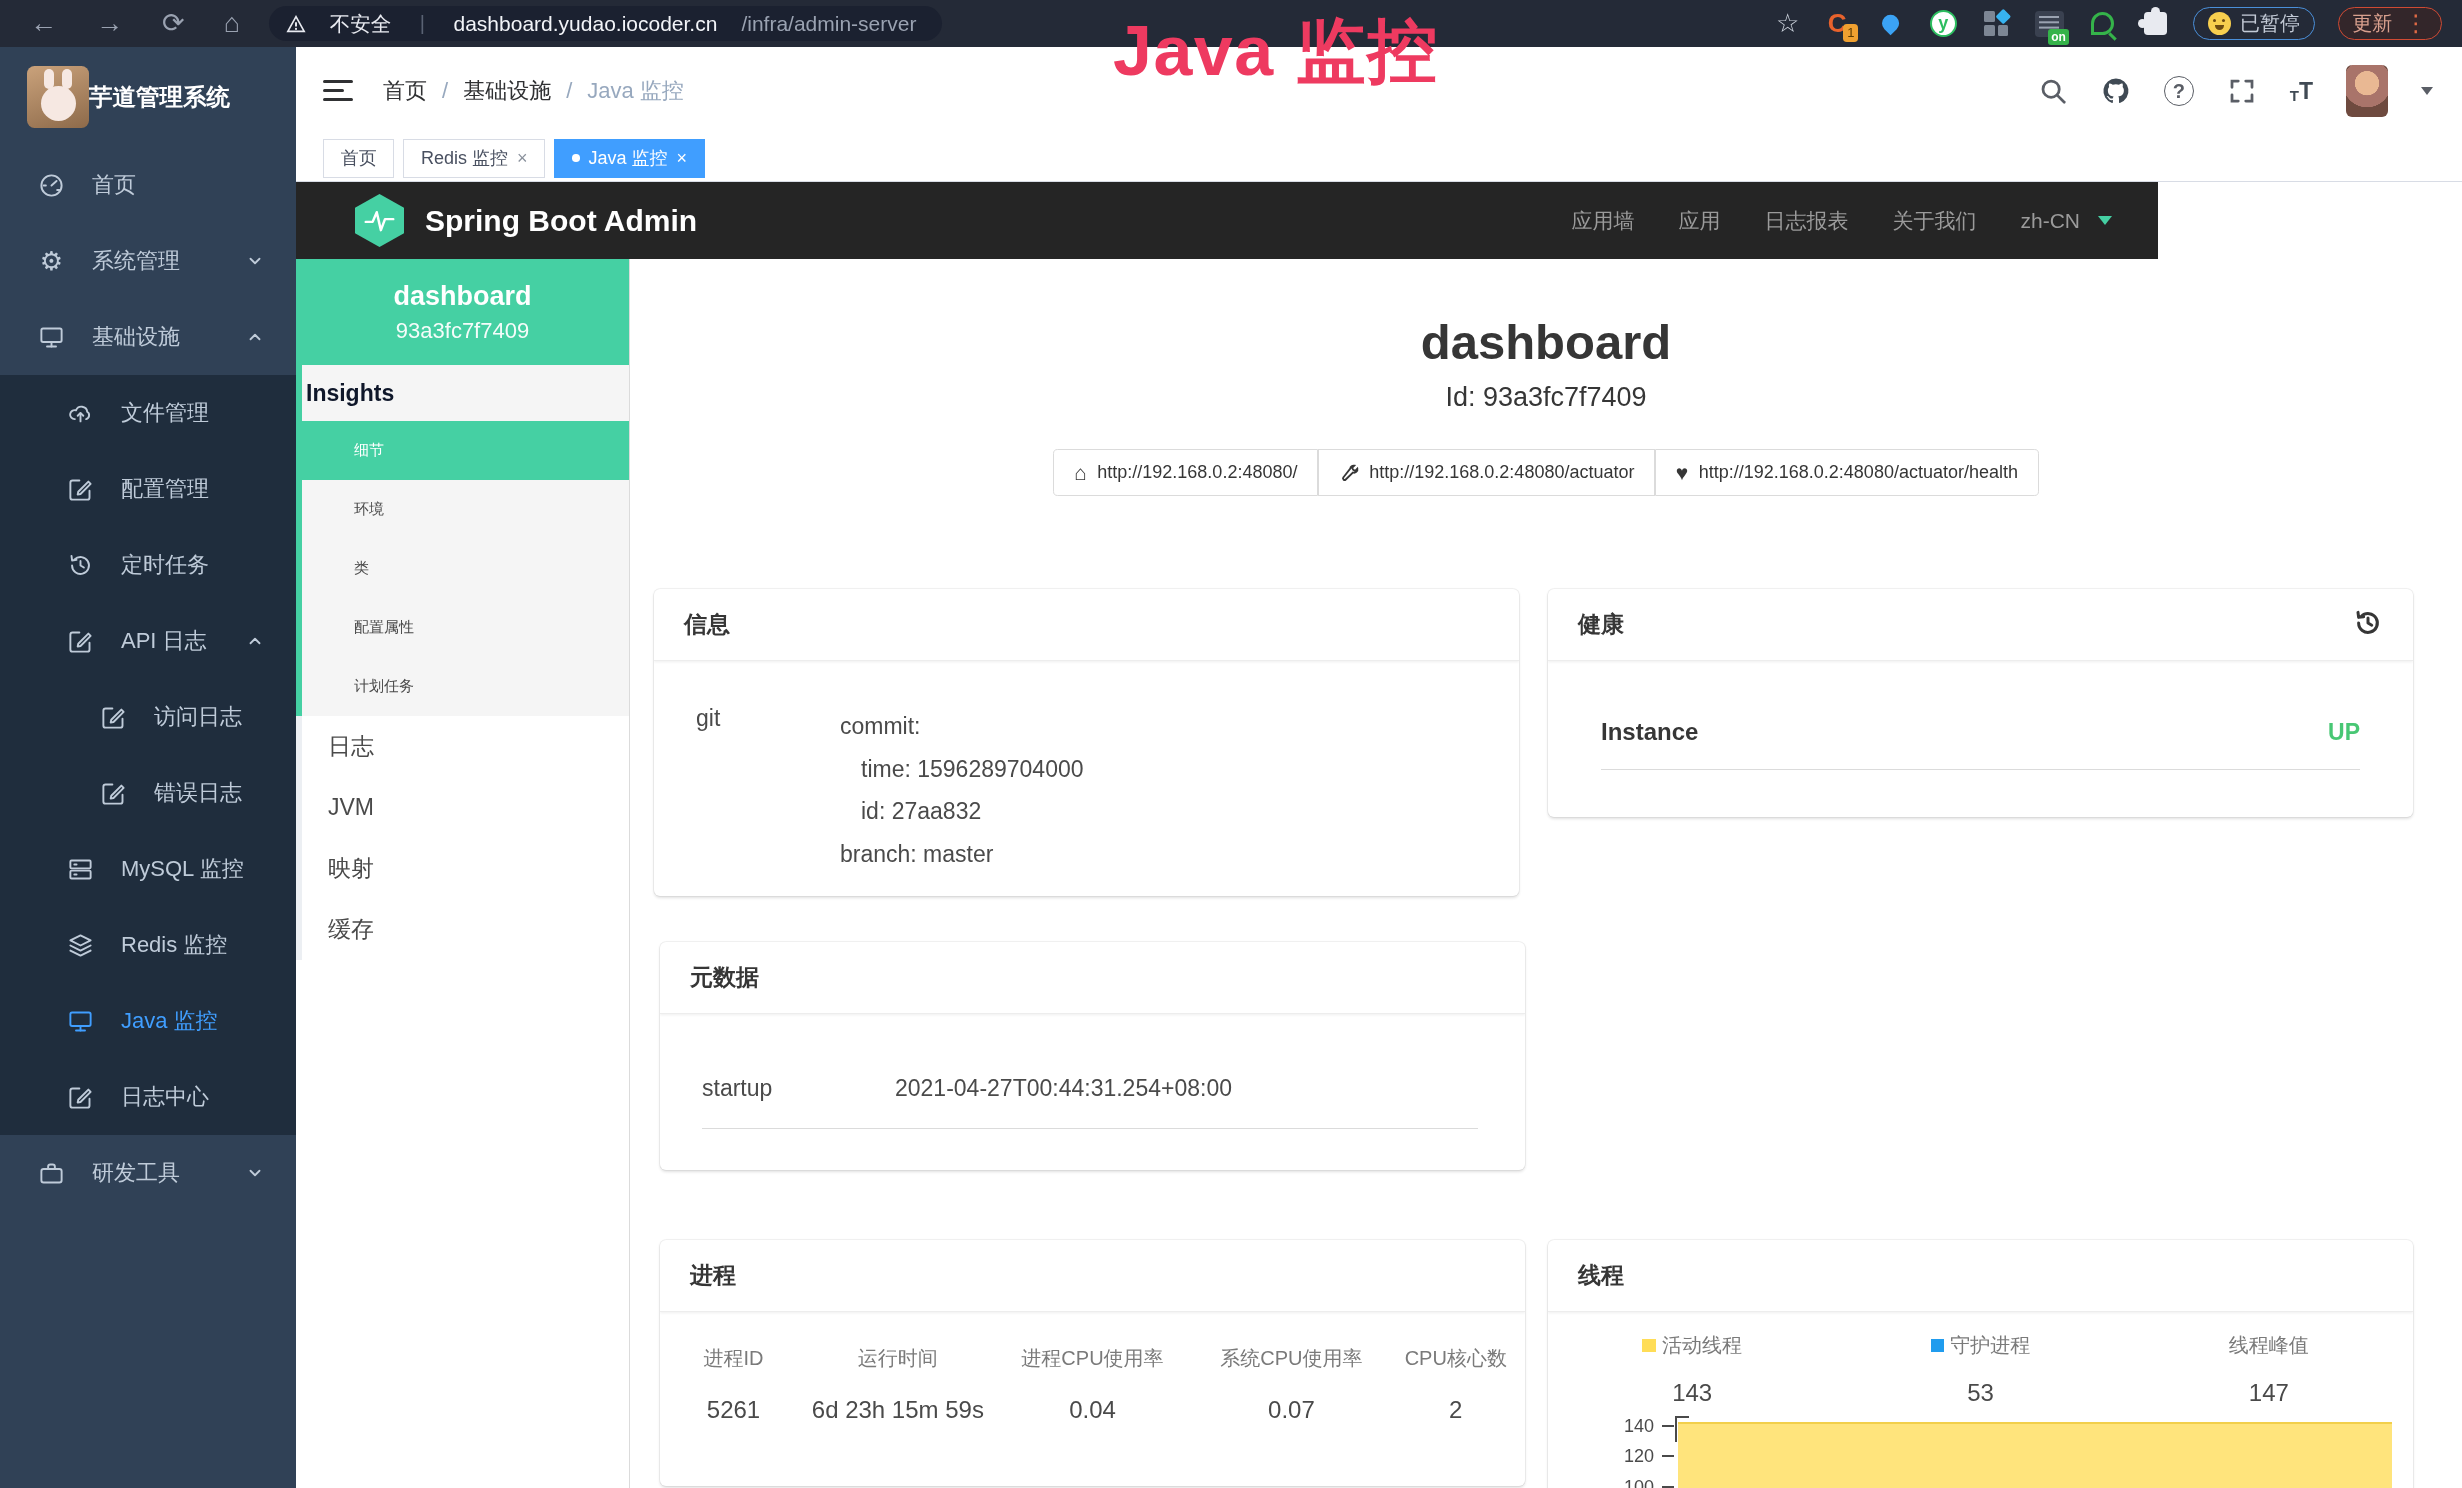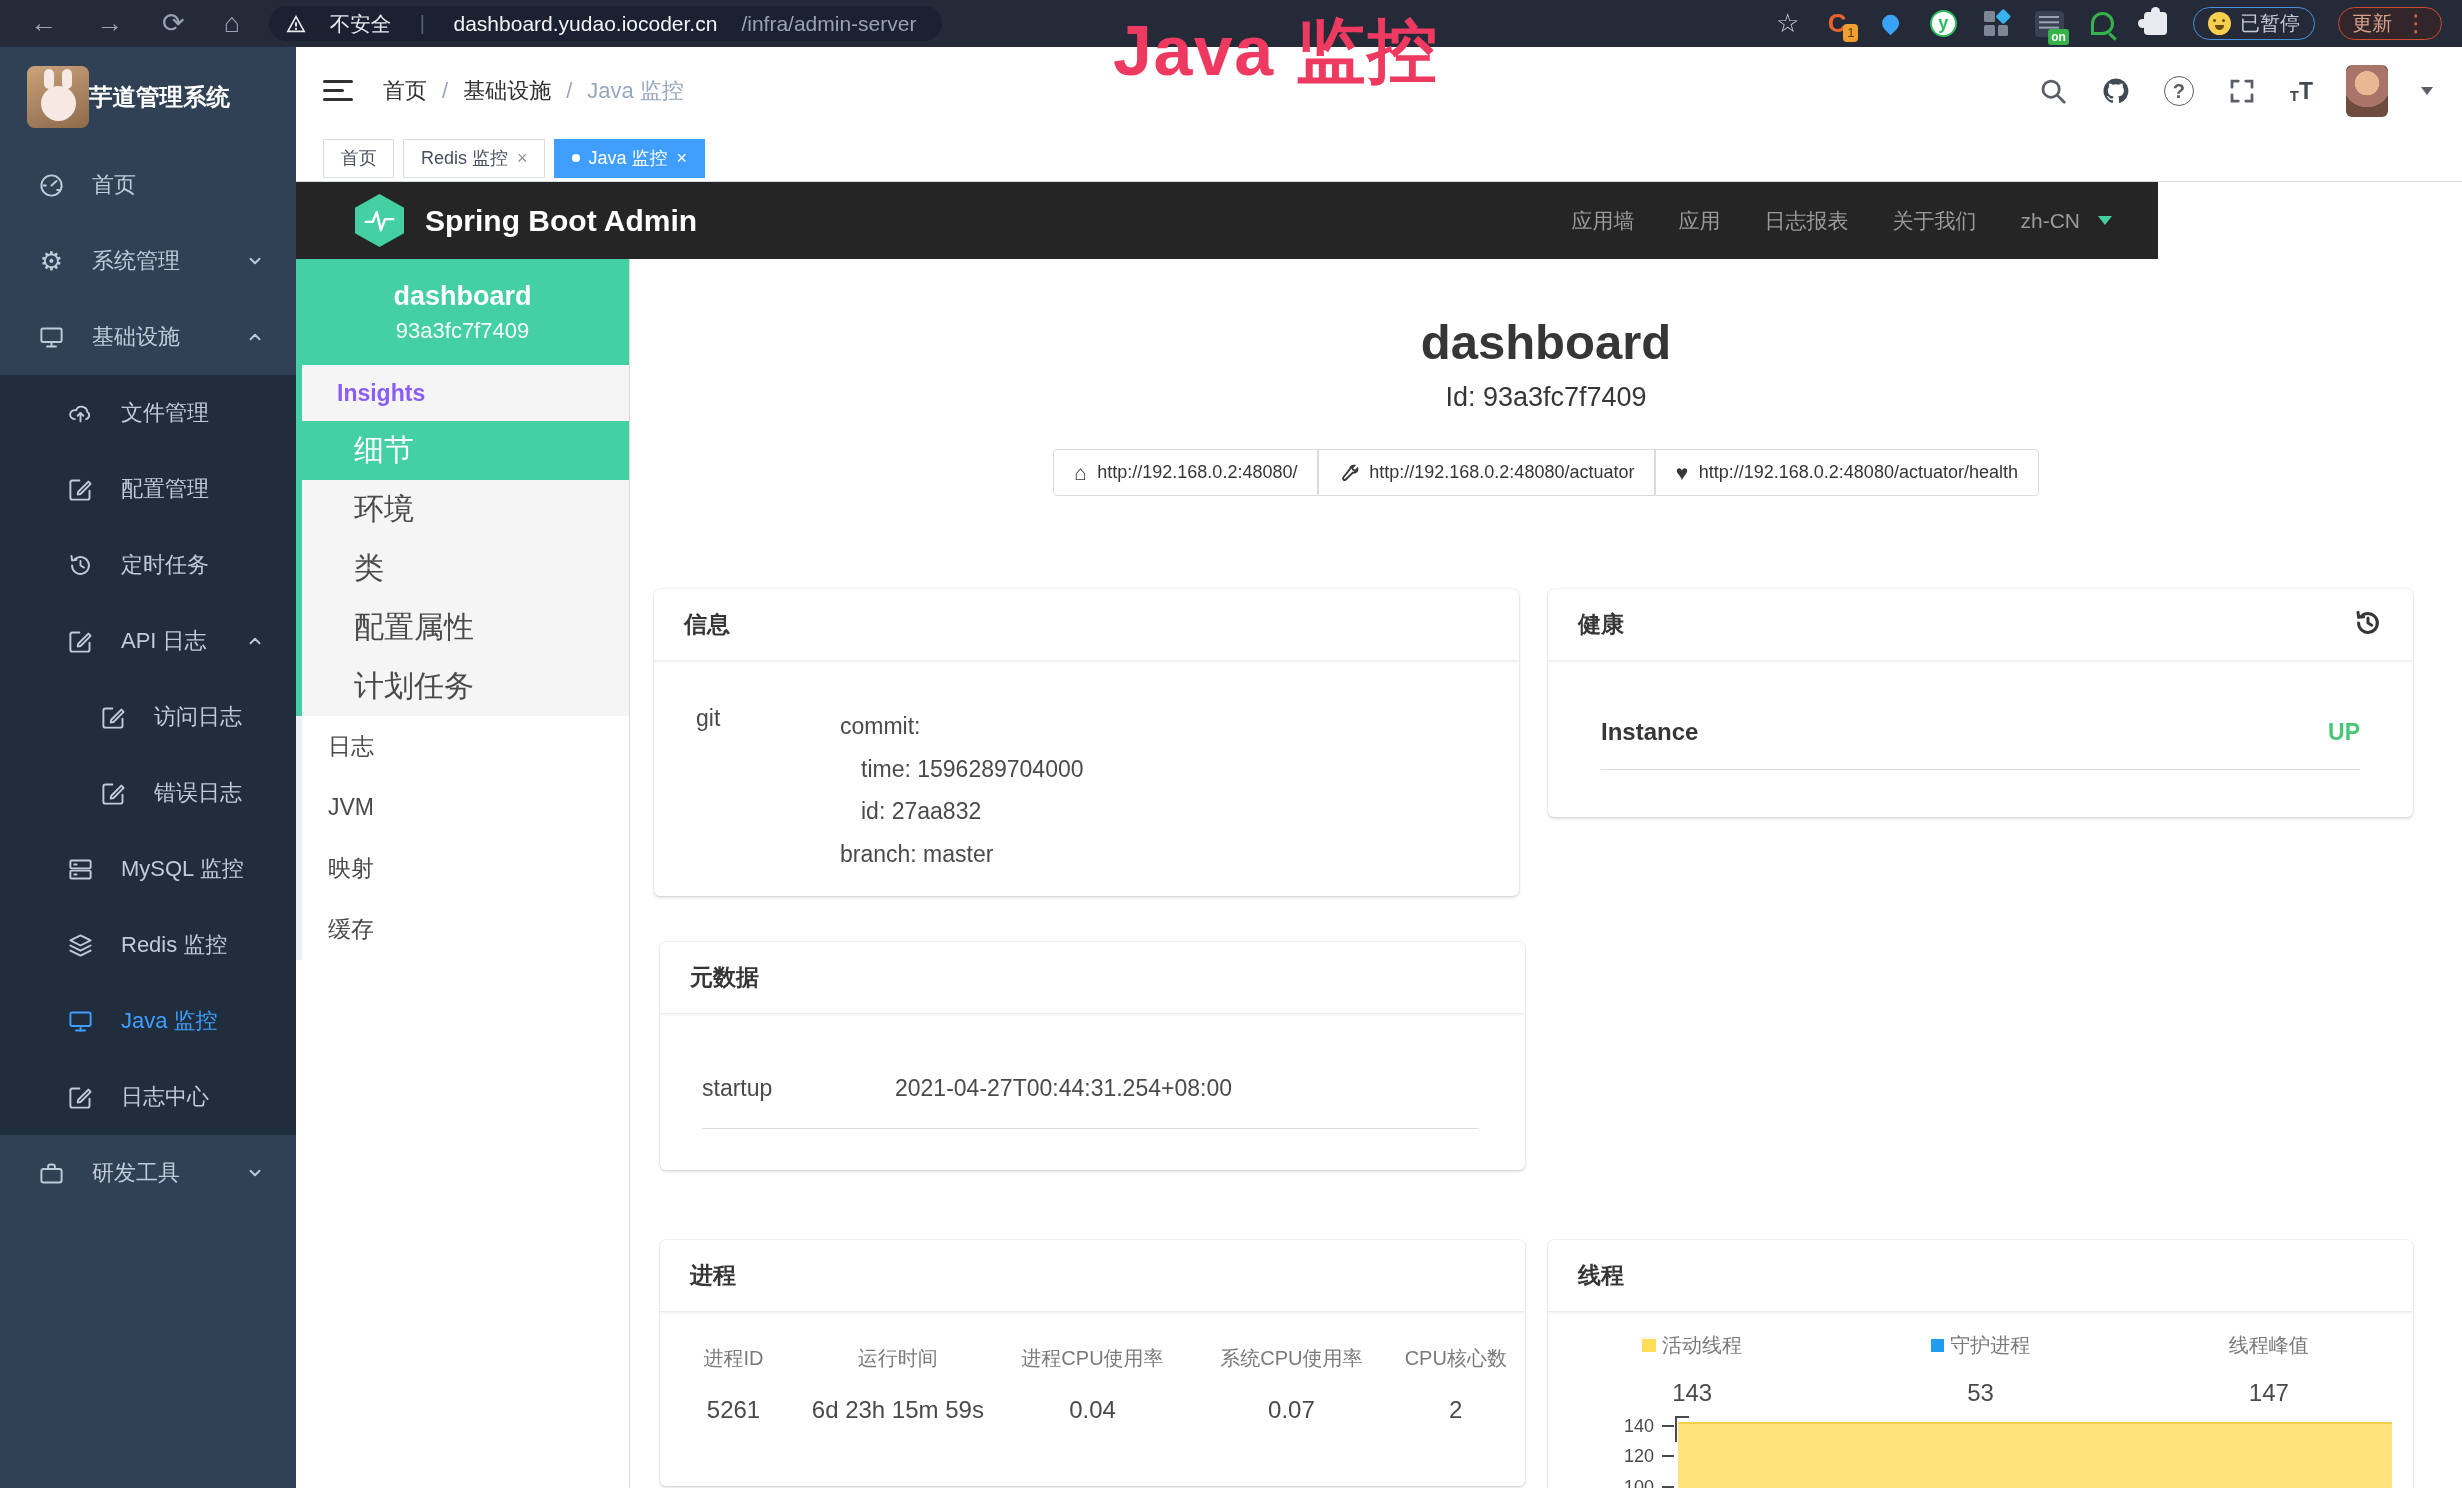--- a/index.html
+++ b/index.html
@@ -125,24 +125,24 @@
     margin-left:-26px; }
 
   
   .inst-nav { position:absolute; left:296px; top:259px; width:334px; height:1230px; background:#fff;
     border-right:0.8px solid #dbdbdb; z-index:3; }
   .inst-head { height:106px; color:#fff; display:flex; flex-direction:column; align-items:center;
     justify-content:center; gap:6px; }
   .inst-name { font-size:27px; font-weight:bold; }
   .inst-id { font-size:22px; opacity:.95; }
   .ins-wrap { border-left:6.8px solid; }
-  .ins-title { height:56px; display:flex; align-items:center; padding-left:35px; background:#f5f5f5;
-    font-size:23px; font-weight:bold; color:#8b5cf6; }
+  .ins-title { height:56px; display:flex; align-items:center; padding-left:4px; background:#f5f5f5;
+    font-size:23px; font-weight:bold; color:#0f172a; }
   .ins-item { height:59px; display:flex; align-items:center; padding-left:52px; background:#f5f5f5;
-    font-size:30px; color:#4a4a4a; cursor:pointer; }
+    font-size:15px; color:#4a4a4a; cursor:pointer; }
   .ins-item.active { color:#fff; }
   .plain-item { height:61px; display:flex; align-items:center; padding-left:26px; font-size:23px;
     color:#4a4a4a; border-left:6.8px solid #eceff3; cursor:pointer; }
 
   
   .main { position:absolute; left:630px; top:259px; width:1832px; height:1230px; background:#fff; }
   .m-title { text-align:center; margin-top:55px; font-size:49px; font-weight:bold; color:#363636; }
   .m-sub { text-align:center; margin-top:12px; font-size:27px; color:#363636; }
   .link-group { display:flex; justify-content:center; margin-top:36px; }
   .lbtn { display:flex; align-items:center; gap:10.6px; height:47px; border:0.8px solid #dbdbdb; background:#fff;

